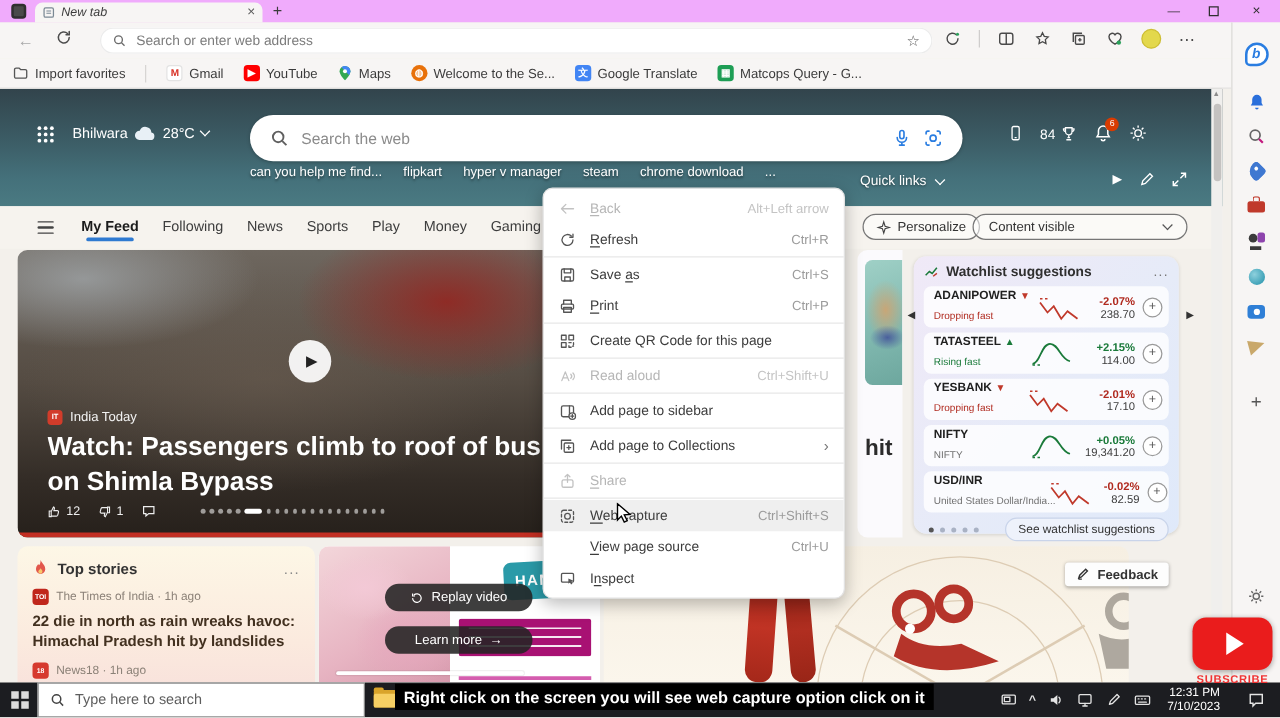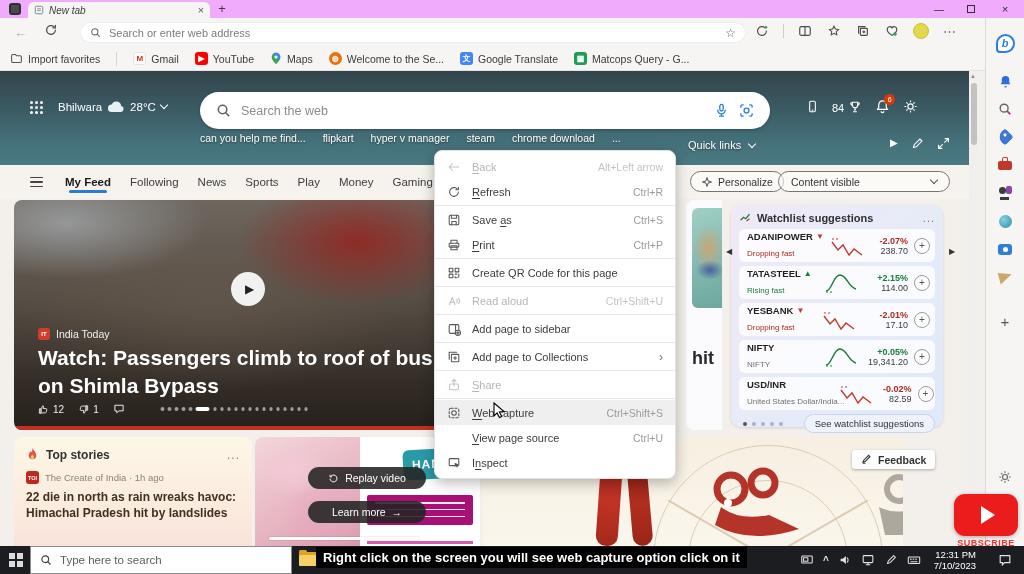--- a/index.html
+++ b/index.html
@@ -666,23 +666,27 @@
       <div id="ts-head">
         <svg width="13" height="15" viewBox="0 0 14 16">
             <path d="M7 1C8 4 11 5 11 9a4 4 0 0 1-8 0c0-2 .8-3.2 2-4.5C5.2 6 6.8 6 7 1z" fill="#e2574c"></path>
             <path d="M7 8c.8 1.2 1.6 1.6 1.6 3a1.8 1.8 0 0 1-3.6 0C5 9.8 6.4 9.4 7 8z" fill="#f8c76b"></path>
           </svg>
         <span>Top stories</span>
         <span class="more">...</span>
       </div>
       <div class="ts-src">
         <span class="ts-ico">TOI</span>
-        <span>The Create of India · 1h ago</span>
+        <span>The Times of India · 1h ago</span>
       </div>
       <div id="ts-headline">22 die in north as rain wreaks havoc: Himachal Pradesh hit by landslides</div>
+      <div class="ts-src">
+        <span class="ts-ico n18">18</span>
+        <span>News18 · 1h ago</span>
+      </div>
     </div>
 
     <div class="bcard" id="adcard">
       <div id="ad-img"></div>
       <div id="ad-logo">HANS</div>
       <div id="ad-banner"></div>
       <div class="ad-pill" id="ad-replay">
         <svg width="11" height="11" viewBox="0 0 16 16" fill="none" stroke="#fff" stroke-width="1.4">
             <path d="M3 8a5 5 0 1 0 1.5-3.6"></path>
             <path d="M3 2.6v2.9h2.9"></path>

